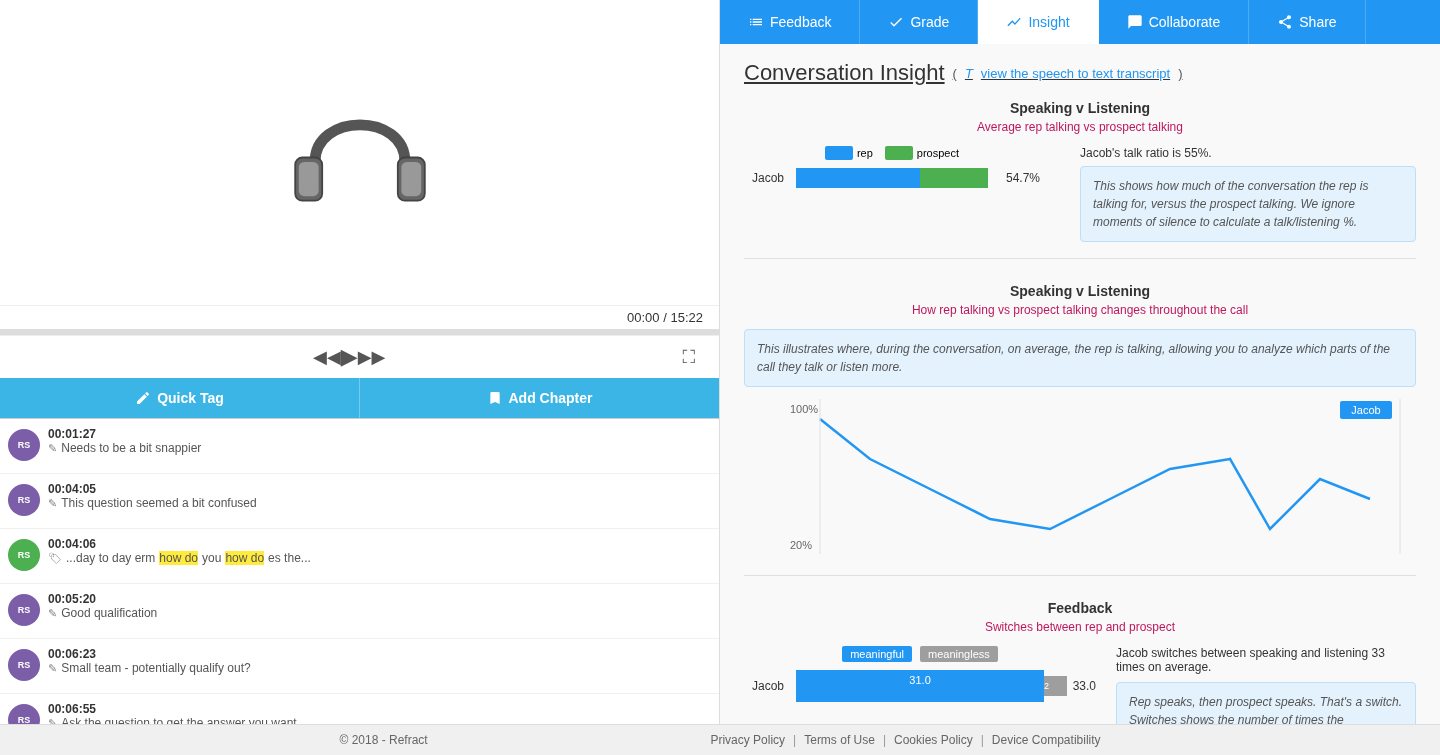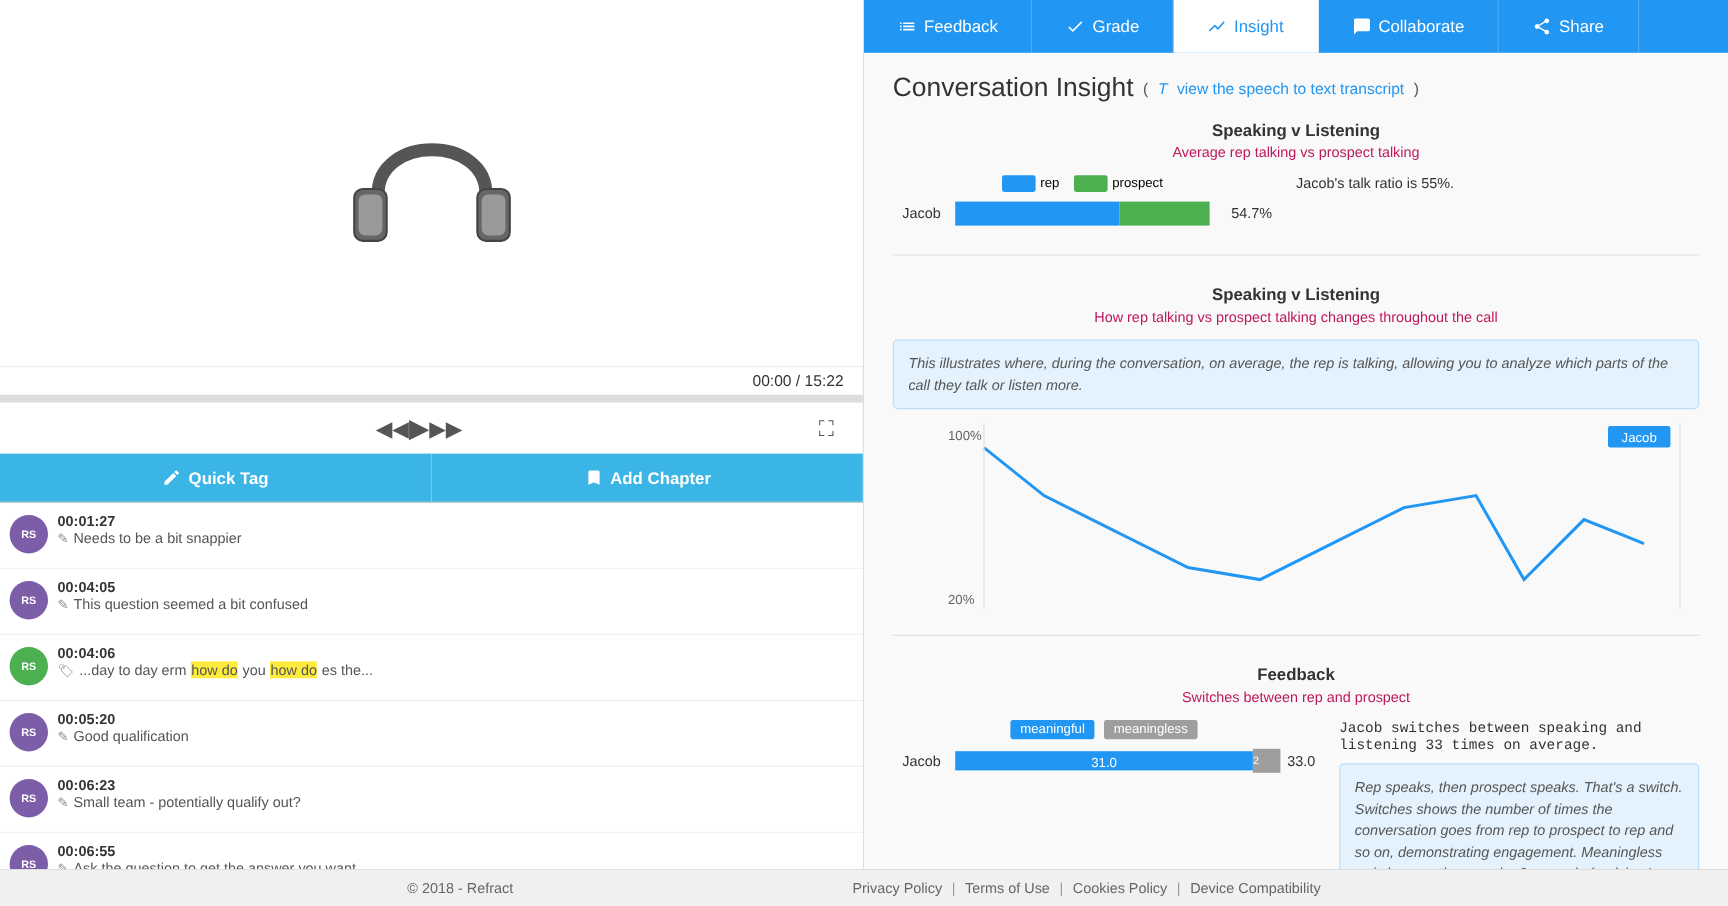--- a/index.html
+++ b/index.html
@@ -49,21 +49,21 @@
     
     .right-panel { flex: 1; display: flex; flex-direction: column; background: #f9f9f9; overflow-y: auto; }
 
     
     .top-nav { display: flex; background: #2196f3; height: 44px; flex-shrink: 0; }
     .nav-item { display: flex; align-items: center; gap: 6px; padding: 0 28px; color: #fff; cursor: pointer; font-size: 14px; border-right: 1px solid rgba(255,255,255,0.2); }
     .nav-item.active { background: #fff; color: #2196f3; }
     .nav-item svg { width: 16px; height: 16px; }
 
     .insight-content { padding: 16px 24px; }
-    .insight-title { font-size: 22px; color: #333; margin-bottom: 4px; display: flex; align-items: center; gap: 8px; }
+    .insight-title { font-size: 22px; color: #333; margin-bottom: 4px; display: flex; align-items: center; gap: 8px; text-decoration: underline; }
     .transcript-link { font-size: 13px; color: #2196f3; cursor: pointer; text-decoration: none; }
 
     .section { margin-bottom: 24px; border-bottom: 1px solid #e0e0e0; padding-bottom: 16px; }
     .section-title { text-align: center; font-size: 14px; font-weight: bold; color: #333; margin-bottom: 4px; }
     .section-subtitle { text-align: center; font-size: 12px; color: #be185d; margin-bottom: 12px; }
 
     
     .speaking-chart { display: flex; align-items: center; gap: 12px; margin-bottom: 8px; }
     .chart-label { font-size: 12px; color: #333; width: 40px; text-align: right; }
     .legend { display: flex; align-items: center; gap: 12px; justify-content: center; margin-bottom: 8px; }
@@ -72,21 +72,21 @@
     .bar-value { font-size: 12px; color: #333; margin-left: 18px; }
     .info-box { background: #e3f2fd; border: 1px solid #bbdefb; border-radius: 4px; padding: 10px 12px; font-size: 12px; color: #555; font-style: italic; line-height: 1.5; }
     .talk-ratio { font-size: 12px; color: #333; margin-bottom: 6px; }
 
     
     .switches-legend { display: flex; gap: 8px; justify-content: center; margin-bottom: 8px; }
     .meaningful-badge { background: #2196f3; color: #fff; font-size: 11px; padding: 2px 8px; border-radius: 2px; }
     .meaningless-badge { background: #9e9e9e; color: #fff; font-size: 11px; padding: 2px 8px; border-radius: 2px; }
     .switches-chart { display: flex; align-items: center; gap: 12px; margin-bottom: 8px; }
     .switch-value { font-size: 12px; color: #333; }
-    .switches-text { font-size: 12px; color: #333; font-family: Liberation Mono, monospace; }
+    .switches-text { font-size: 12px; color: #333; }
 
     
     .footer { background: #f0f0f0; border-top: 1px solid #ddd; padding: 8px 0; text-align: center; font-size: 12px; color: #666; display: flex; align-items: center; justify-content: center; gap: 0; }
     .footer-link { color: #666; text-decoration: none; cursor: pointer; }
     .footer-sep { margin: 0 8px; color: #999; }
 
     .controls-row { display: flex; align-items: center; padding: 8px 16px; border-top: 1px solid #eee; }
     .spacer { flex: 1; }
   </style>
 </head>
@@ -364,22 +364,23 @@
               </div>
               <div class="speaking-chart">
                 <div class="chart-label">Jacob</div>
                 <div style="display:flex; align-items:center; flex:1;">
                   <div style="background:#2196f3; height:20px; width:62%;"></div>
                   <div style="background:#4caf50; height:20px; width:34%;"></div>
                   <span class="bar-value">54.7%</span>
                 </div>
               </div>
             </div>
-            <div style="width:336px;">
+            <div style="width:336px;margin-left:20px;">
               <div class="talk-ratio">Jacob's talk ratio is 55%.</div>
+              <div class="info-box">This shows how much of the conversation the rep is talking for, versus the prospect talking. We ignore moments of silence to calculate a talk/listening %.</div>
             </div>
           </div>
         </div>
 
         <div class="section">
           <div class="section-title">Speaking v Listening</div>
           <div class="section-subtitle">How rep talking vs prospect talking changes throughout the call</div>
           <div class="info-box" style="margin-bottom:12px; ">This illustrates where, during the conversation, on average, the rep is talking, allowing you to analyze which parts of the call they talk or listen more.</div>
 
           <div style="position:relative;">
@@ -405,21 +406,21 @@
 
           <div style="display:flex; gap:20px; align-items:flex-start;">
             <div style="flex:1;">
               <div class="switches-legend">
                 <span class="meaningful-badge">meaningful</span>
                 <span class="meaningless-badge">meaningless</span>
               </div>
               <div class="switches-chart">
                 <div class="chart-label">Jacob</div>
                 <div style="display:flex; align-items:center; flex:1;">
-                  <div style="background:#2196f3; height:16px; width:88%; position:relative;">
+                  <div style="background:#2196f3; height:32px; width:88%; position:relative;">
                     <span style="position:absolute; left:50%; transform:translateX(-50%); color:#fff; font-size:11px; line-height:20px;">31.0</span>
                   </div>
                   <div style="background:#9e9e9e; height:20px; width:8%;">
                     <span style="color:#fff; font-size:9px; line-height:20px;">2</span>
                   </div>
                   <span class="switch-value" style="margin-left:6px;">33.0</span>
                 </div>
               </div>
             </div>
             <div style="width:300px;">

